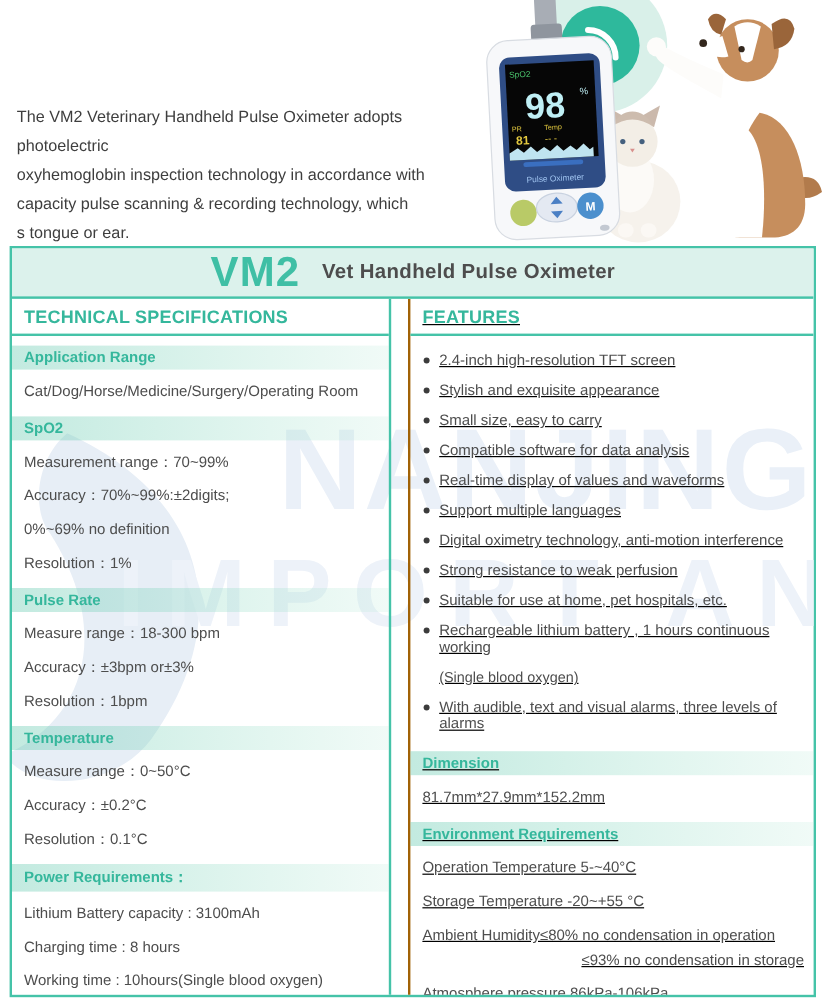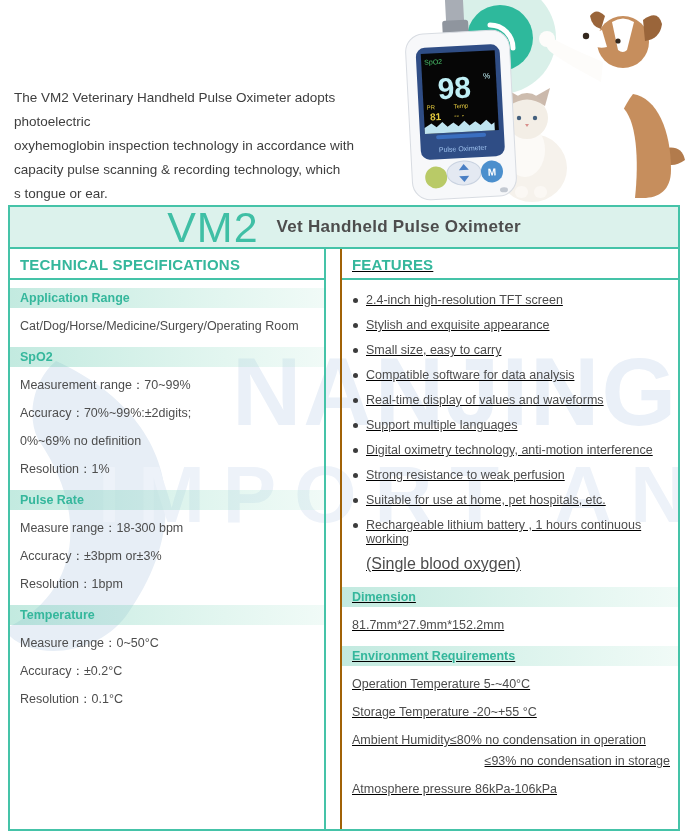--- a/index.html
+++ b/index.html
@@ -11,21 +11,21 @@
            font-size:13.5px; line-height:24px; color:#3e3e3e; }
 
   
   .hero { position:absolute; right:0; top:0; width:290px; height:205px; }
 
   
   .panel { position:absolute; left:8px; top:205px; width:672px; height:626px;
            border:2px solid #45c3a8; background:#fff; overflow:hidden; }
   .panel-header { position:relative; z-index:2; height:42px; background:#dcf2ec;
            border-bottom:2px solid #45c3a8; display:flex; align-items:center; justify-content:center; }
-  .vm2 { font-size:43px; font-weight:normal; color:#3fbfa5; letter-spacing:1px; margin-right:18px; }
+  .vm2 { font-size:35px; font-weight:bold; color:#3fbfa5; letter-spacing:1px; margin-right:18px; }
   .subtitle { font-size:17px; font-weight:bold; color:#4d4d4d; letter-spacing:.3px; }
 
   .columns { position:relative; z-index:1; display:flex; height:696px; }
   .col-left { width:316px; border-right:2px solid #45c3a8; padding-top:2px; }
   .col-right { flex:1; margin-left:14px; border-left:2px solid #a16207; padding-top:2px;text-decoration:underline; }
 
   h2.colhead { color:#35b79c; font-size:15px; font-weight:bold; letter-spacing:.2px;
            padding:5px 0 5px 10px; border-bottom:2px solid #45c3a8; margin-bottom:3px; }
 
   .section { margin-bottom:2px; }
@@ -33,21 +33,21 @@
            color:#35b79c; font-size:12.5px; font-weight:bold; padding:3px 10px; margin:8px 0 11px 0; }
   .row { font-size:12.5px; color:#4d4d4d; line-height:15px; padding:0 8px 0 10px; margin-bottom:13px; }
   .row.indent { }
   .row.tight { margin-top:-7px;text-align:right; }
 
   ul.features { list-style:none; padding:10px 8px 0 24px; }
   ul.features li { position:relative; margin-bottom:11px; }
   .f-main { font-size:12.5px; color:#4d4d4d; line-height:14px; }
   .f-main::before { content:""; position:absolute; left:-13px; top:5px; width:5px; height:5px;
            border-radius:50%; background:#3c3c3c; }
-  .f-cont { font-size:16px; color:#4d4d4d; line-height:14px; margin-top:11px; }
+  .f-cont { font-size:12px; color:#4d4d4d; line-height:14px; margin-top:11px; }
   #info-sections { margin-top:16px; }
 
   
   .watermark { position:absolute; z-index:0; left:0; top:44px; width:100%; height:582px;
            overflow:hidden; pointer-events:none; }
   .wm1 { position:absolute; left:222px; top:86px; font-size:96px; font-weight:bold;
            letter-spacing:2px; color:#eaf0f8; white-space:nowrap; }
   .wm2 { position:absolute; left:88px; top:198px; font-size:80px; font-weight:bold;
            letter-spacing:18px; color:#edf2f9; white-space:nowrap; }
   .swoosh { position:absolute; left:-14px; top:110px; }
@@ -167,20 +167,26 @@
               <p class="row">Measure range：18-300 bpm</p>
               <p class="row">Accuracy：±3bpm or±3%</p>
               <p class="row">Resolution：1bpm</p>
             </div>
             <div class="section">
               <div class="banner">Temperature</div>
               <p class="row">Measure range：0~50°C</p>
               <p class="row">Accuracy：±0.2°C</p>
               <p class="row">Resolution：0.1°C</p>
             </div>
+            <div class="section">
+              <div class="banner">Power Requirements：</div>
+              <p class="row">Lithium Battery capacity :  3100mAh</p>
+              <p class="row">Charging time :  8 hours</p>
+              <p class="row">Working time :  10hours(Single blood oxygen)</p>
+            </div>
           </div>
       </div>
       <div class="col-right">
         <h2 class="colhead">FEATURES</h2>
         <ul class="features" id="features-list">
             <li>
               <div class="f-main">2.4-inch high-resolution TFT screen</div>
             </li>
             <li>
               <div class="f-main">Stylish and exquisite appearance</div>
@@ -202,20 +208,23 @@
             </li>
             <li>
               <div class="f-main">Strong resistance to weak perfusion</div>
             </li>
             <li>
               <div class="f-main">Suitable for use at home, pet hospitals, etc.</div>
             </li>
             <li>
               <div class="f-main">Rechargeable lithium battery , 1 hours continuous working</div>
               <div class="f-cont">(Single blood oxygen)</div>
+            </li>
+            <li>
+              <div class="f-main">With audible, text and visual alarms, three levels of alarms</div>
             </li>
           </ul>
         <div id="info-sections">
             <div class="section">
               <div class="banner">Dimension</div>
               <p class="row">81.7mm*27.9mm*152.2mm</p>
             </div>
             <div class="section">
               <div class="banner">Environment Requirements</div>
               <p class="row">Operation Temperature 5-~40°C</p>

